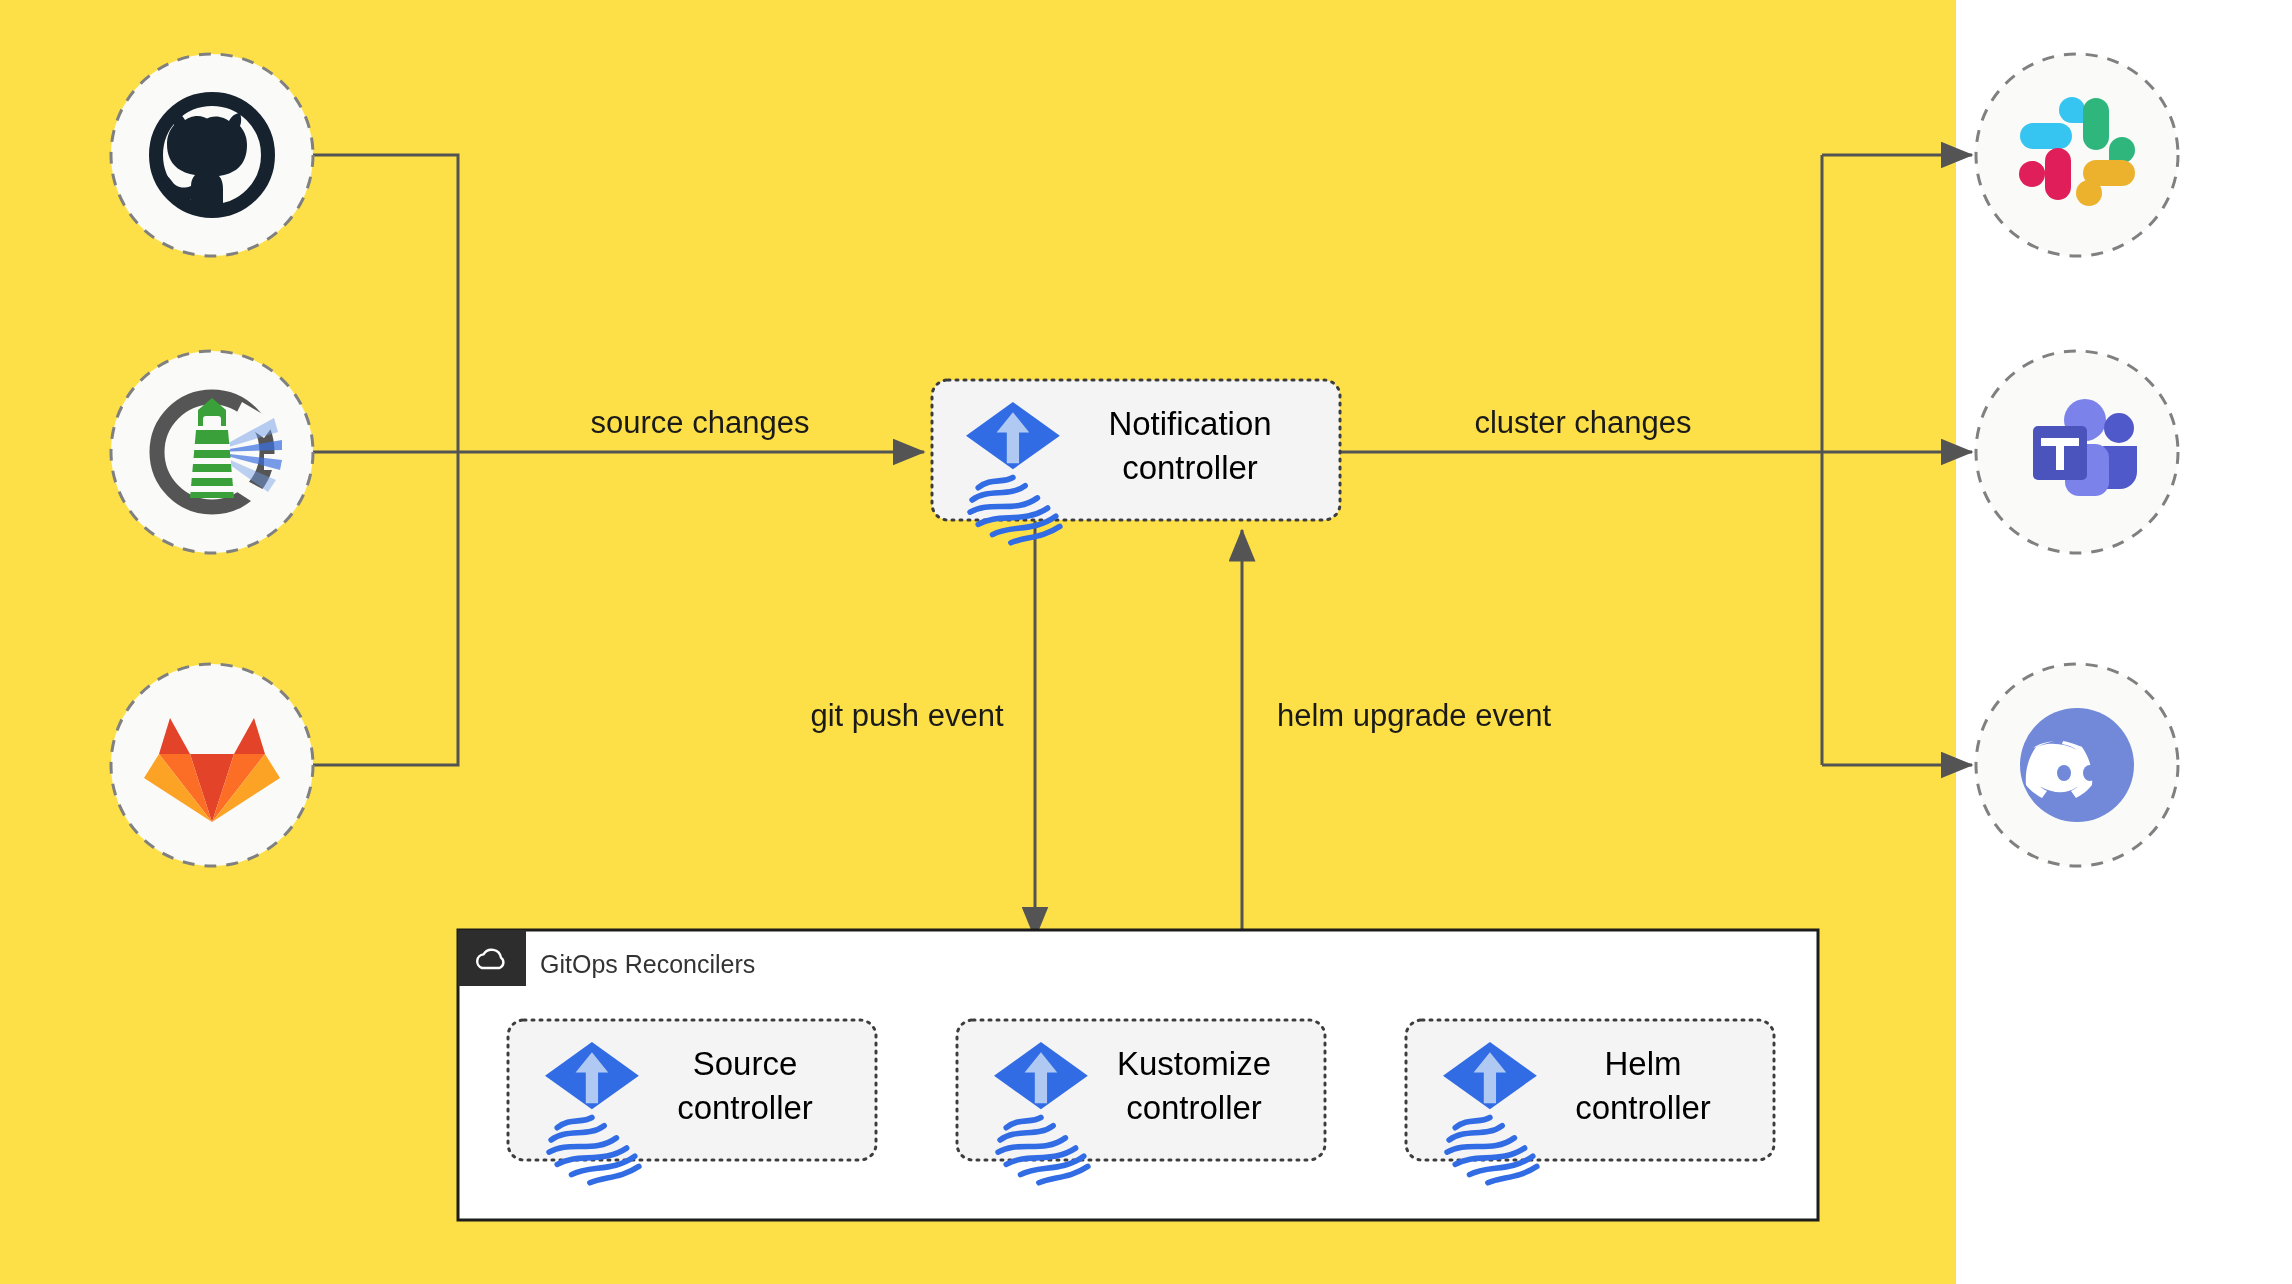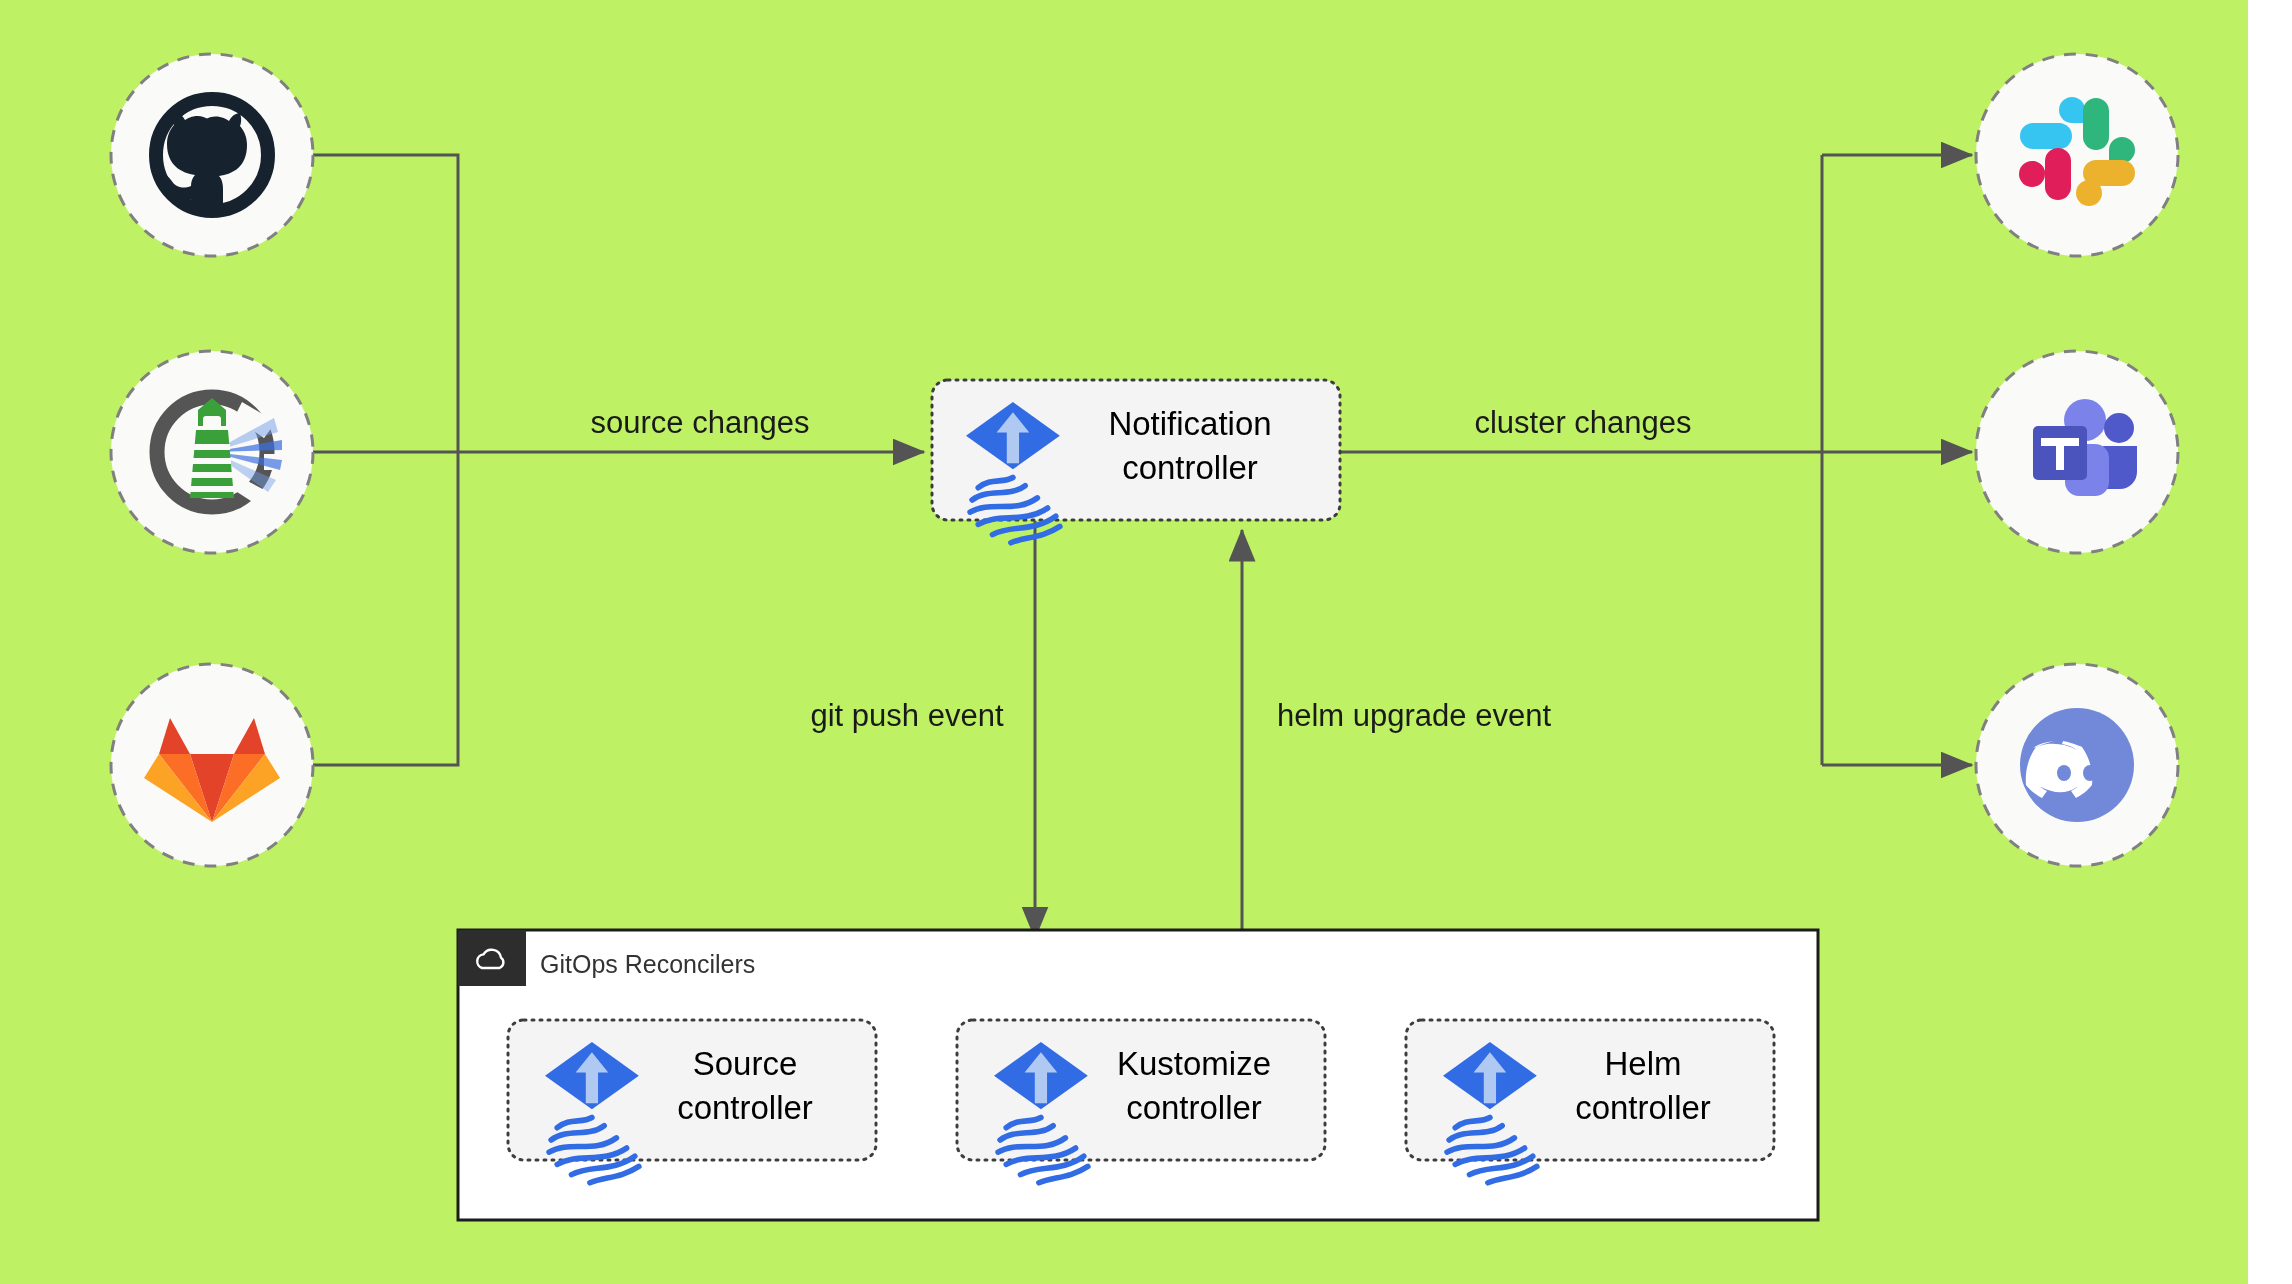--- a/index.html
+++ b/index.html
@@ -8,23 +8,23 @@
     background: #ffffff;
   }
   body {
     width: 2292px;
     height: 1284px;
     font-family: "Liberation Sans", sans-serif;
     overflow: hidden;
   }
   #canvas {
     position: relative;
-    width: 2248px;
+    width: 1956px;
     height: 1284px;
-    background: #bef264;
+    background: #fde047;
   }
   svg.layer {
     position: absolute;
     top: 0;
     left: 0;
     width: 2292px;
     height: 1284px;
   }
   .edge-line {
     fill: none;

